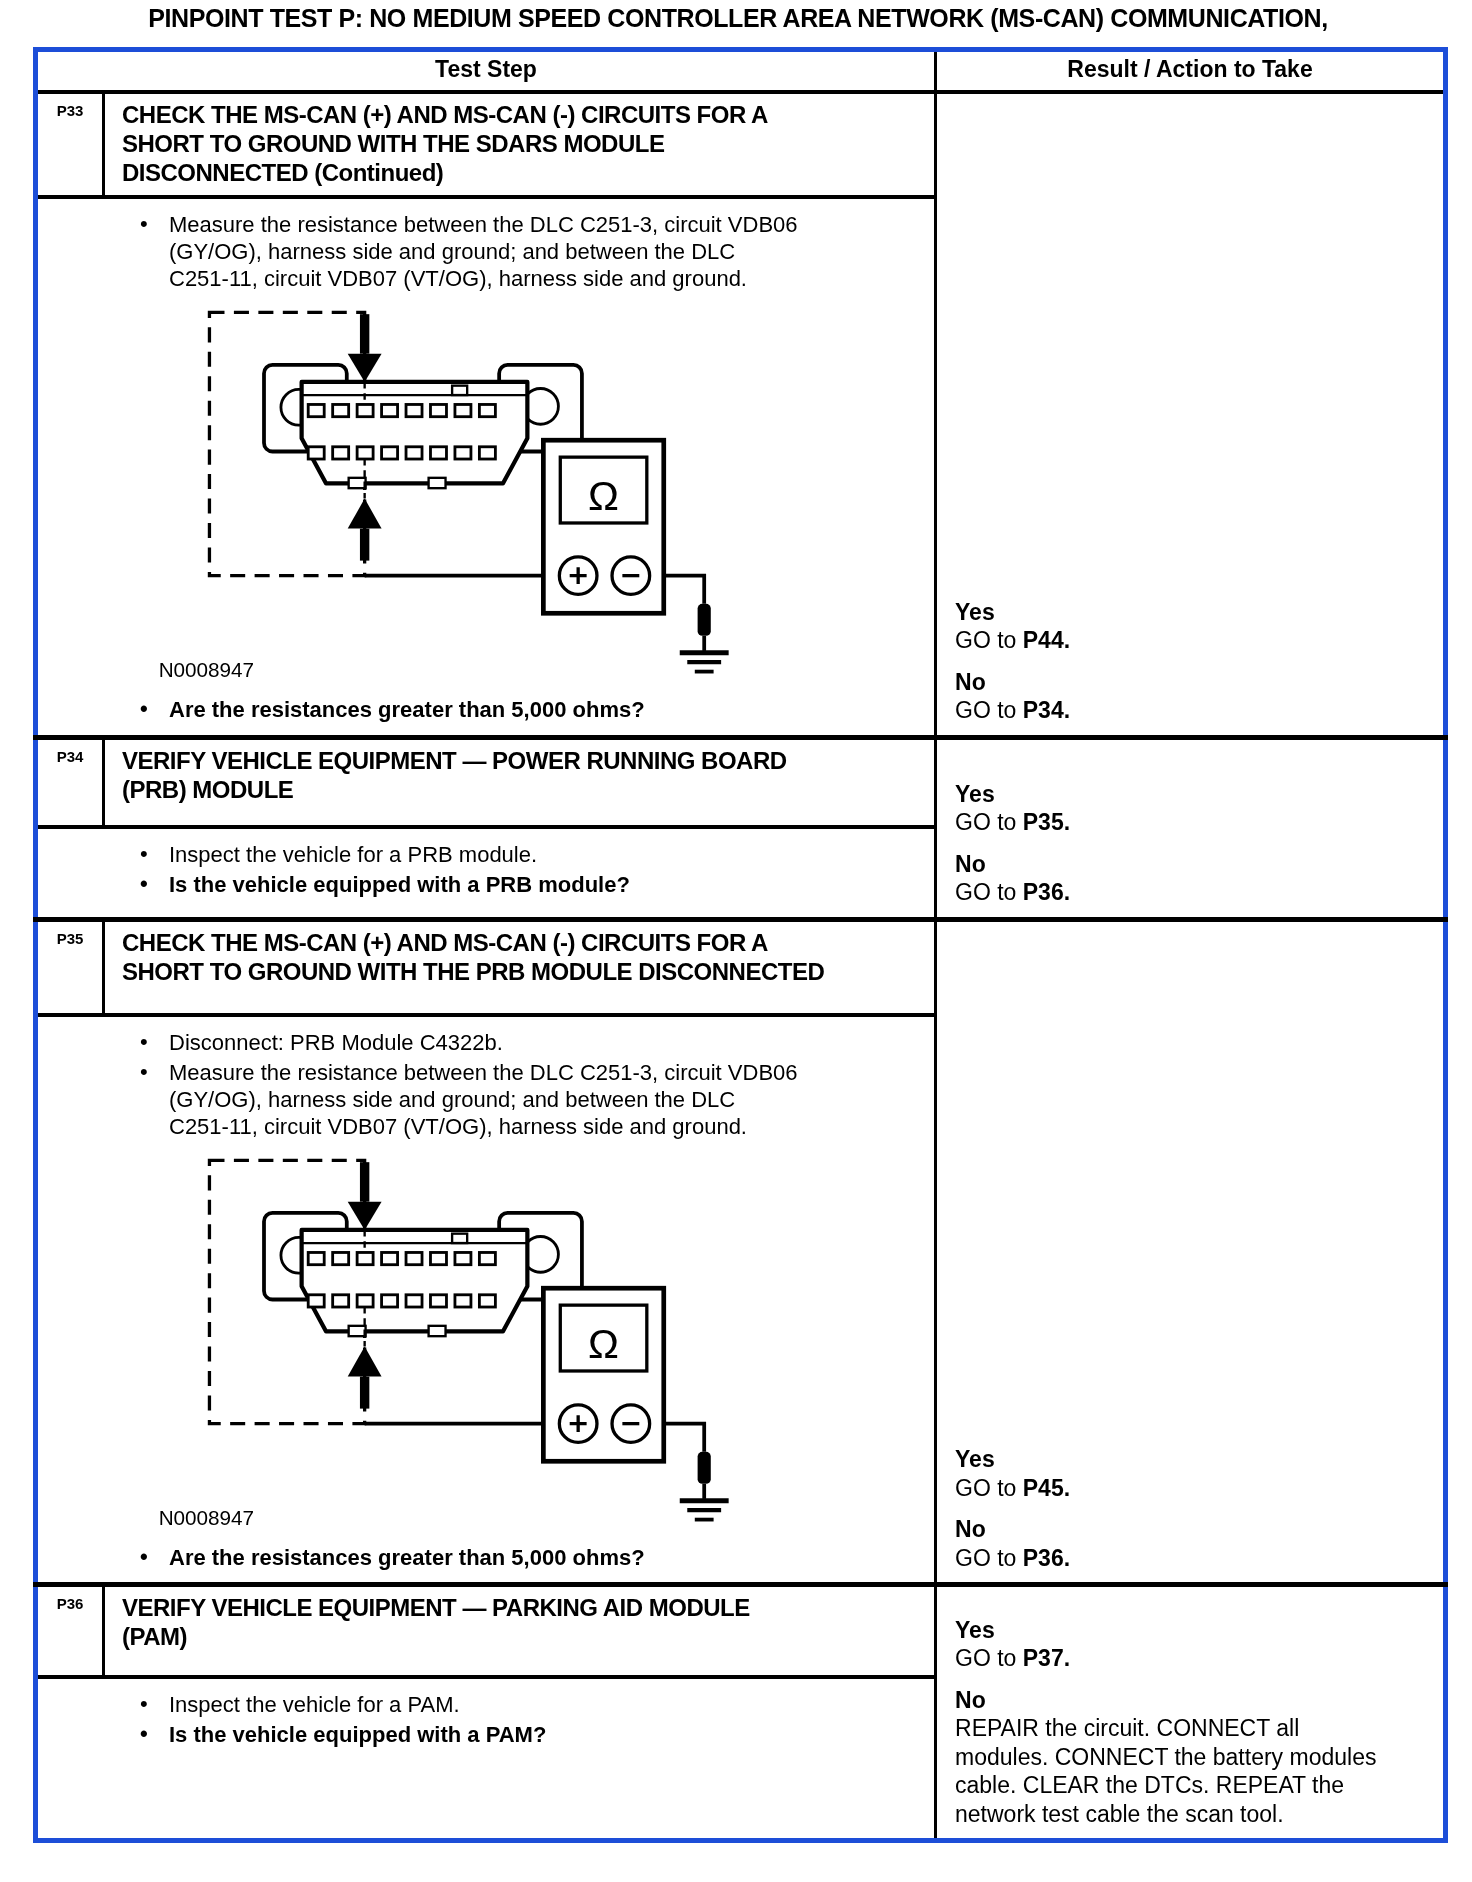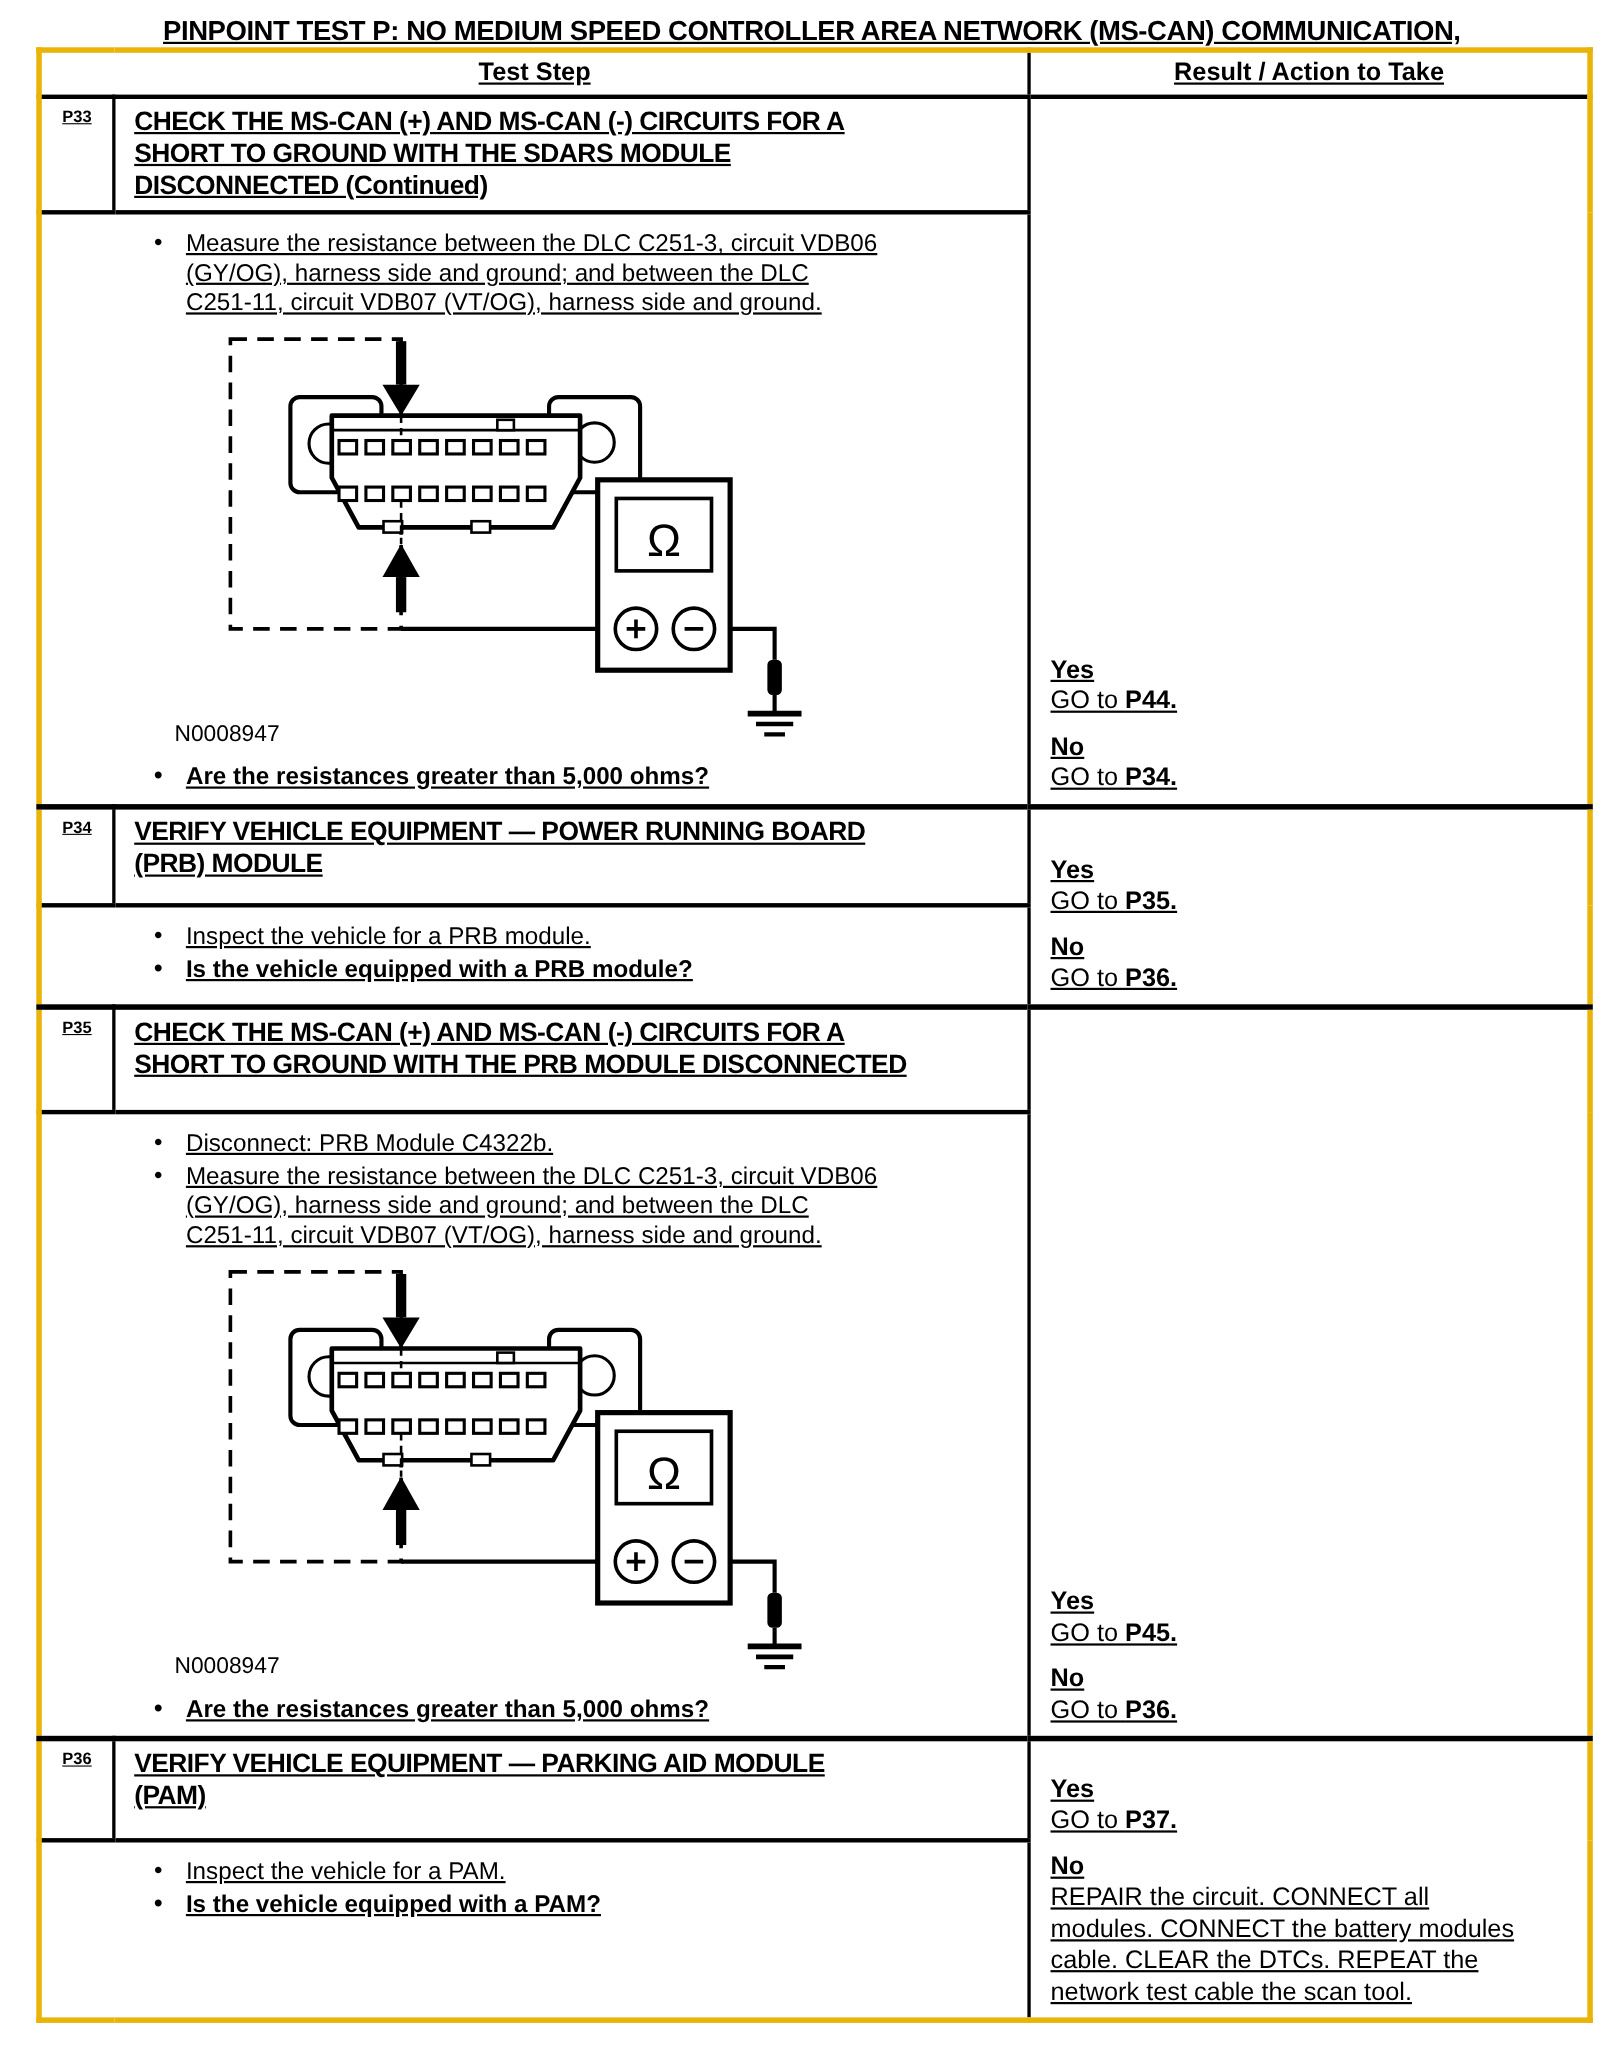--- a/index.html
+++ b/index.html
@@ -3,29 +3,29 @@
 <meta charset="utf-8">
 <style>
   * { margin:0; padding:0; box-sizing:border-box; }
   html,body { background:#fff; }
   body {
     width:1472px; height:1882px; overflow:hidden;
     color:#000;
     font-family:"Liberation Sans", sans-serif;
     -webkit-font-smoothing:antialiased;
   }
-  .page { padding:13px 29px 0 33px;text-decoration:underline; }
+  .page { padding:3px 29px 0 33px; }
 
   .doc-title { text-align:center; font-weight:bold; font-size:25px; line-height:1.2; letter-spacing:-0.4px; }
   .doc-title div { white-space:nowrap; }
 
   table.ptable {
     border-collapse:collapse; table-layout:fixed;
-    width:1410px; margin-top:0;
-    border:5px solid #eab308;
+    width:1410px; margin-top:14px;
+    border:5px solid #1d4ed8;
   }
   th, td { vertical-align:top; padding:0; }
 
   th { font-size:23px; font-weight:bold; text-align:center;
        border-bottom:4px solid #000; padding:4px 0 7px 0; }
   th.th-step { border-right:3px solid #000; }
 
   td.sid  { border-right:3px solid #000; border-bottom:4px solid #000;
             text-align:center; font-weight:bold; font-size:15px; padding-top:8px; }
   td.sttl { border-right:3px solid #000; border-bottom:4px solid #000;

